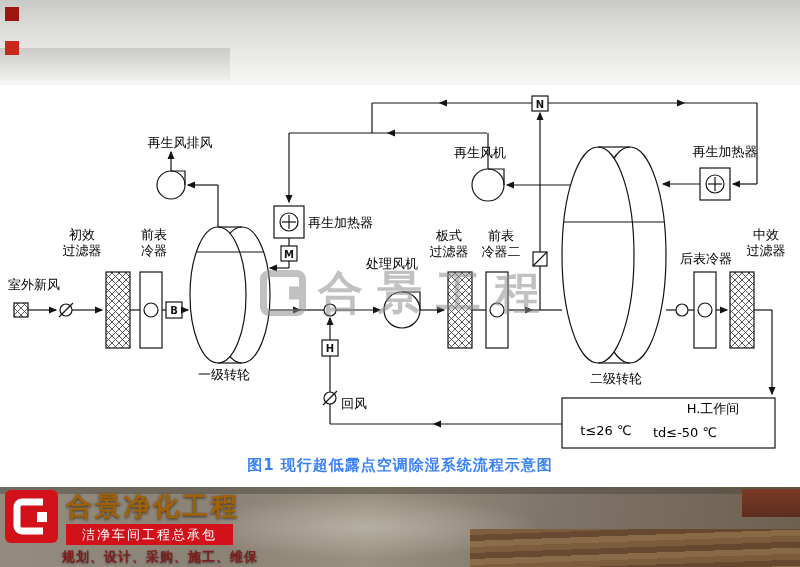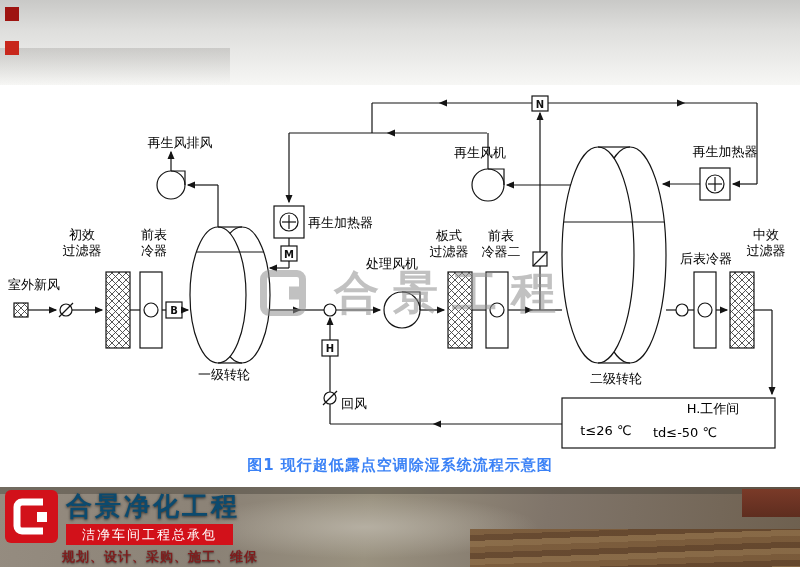--- a/index.html
+++ b/index.html
@@ -27,39 +27,39 @@
 
   .lbl { position:absolute; font-size:13px; line-height:16px; color:#000;
          text-align:center; white-space:pre-line; }
   .lbl.left { text-align:left; }
 
   .caption { position:absolute; left:0; top:456px; width:800px; text-align:center;
              font-size:15px; font-weight:bold; color:#3b82f6; letter-spacing:1px; }
 
   
   .wm { position:absolute; left:260px; top:262px; height:62px; display:flex;
-        align-items:center; gap:28px; color:#8f8f8f; opacity:.55; pointer-events:none; }
+        align-items:center; gap:12px; color:#8f8f8f; opacity:.55; pointer-events:none; }
   .wm-logo { position:relative; width:46px; height:46px; border:7px solid #8f8f8f; border-radius:9px; }
   .wm-logo-dot { position:absolute; right:-3px; top:50%; transform:translateY(-50%);
                  width:13px; height:13px; background:#8f8f8f; }
   .wm-text { font-size:45px; font-weight:bold; letter-spacing:14px; white-space:nowrap; }
 
   
   .footer { position:absolute; left:0; top:487px; width:800px; height:80px; overflow:hidden; }
   .f-bg { position:absolute; inset:0;
           background:linear-gradient(97deg,#958c80 0%,#8b8276 28%,#99917f 46%,#80756a 68%,#6e604f 100%); }
   .f-horizon { position:absolute; left:0; top:0; width:800px; height:7px; background:rgba(72,66,58,.45); }
   .f-water { position:absolute; left:190px; top:8px; width:350px; height:64px;
              background:radial-gradient(ellipse at center,rgba(186,180,168,.85) 0%,rgba(186,180,168,0) 70%); }
   .f-planks { position:absolute; left:470px; top:42px; width:330px; height:38px; opacity:.9;
               background:repeating-linear-gradient(178deg,#7b5a38 0 6px,#64452a 6px 12px,#8a6a45 12px 18px); }
   .f-rust { position:absolute; left:742px; top:2px; width:58px; height:28px;
             background:linear-gradient(180deg,#7a3a28,#5e2d1f); }
   .f-logo { position:absolute; left:5px; top:3px; width:53px; height:53px; }
-  .f-company { position:absolute; left:66px; top:2px; font-size:26px; font-weight:bold; color:#0c4a6e;
+  .f-company { position:absolute; left:66px; top:2px; font-size:26px; font-weight:bold; color:#a16207;
                letter-spacing:3px; text-shadow:0 1px 3px rgba(0,0,0,.65); white-space:nowrap; }
   .f-sub { position:absolute; left:66px; top:37px; background:#d2111a; color:#fff; font-size:13px;
            line-height:13px; padding:4px 16px; letter-spacing:2px; white-space:nowrap; }
   .f-serv { position:absolute; left:62px; top:61px; color:#7f1d1d; font-size:13px; letter-spacing:1px;
             text-shadow:0 1px 2px rgba(0,0,0,.55); white-space:nowrap;font-weight:bold; }
 </style>
 </head>
 <body>
 
 <div class="stage">

